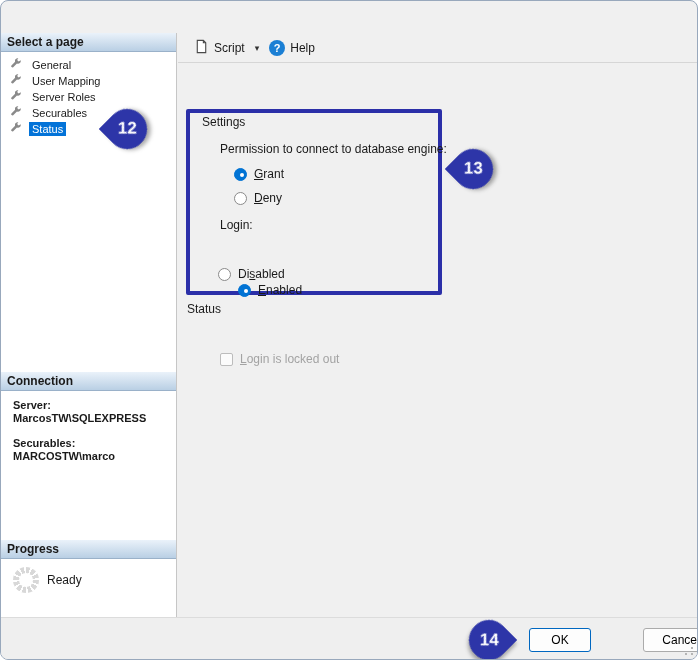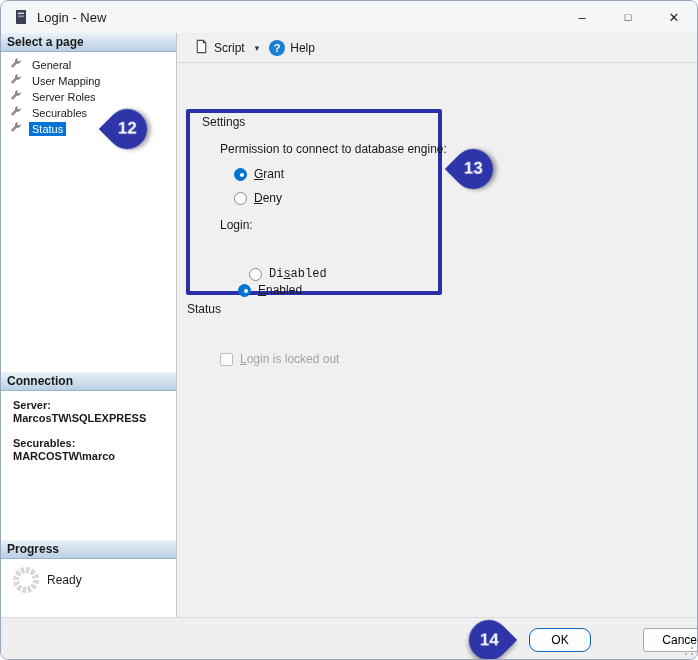--- a/index.html
+++ b/index.html
@@ -69,39 +69,39 @@
     border:4px solid #2b2fa8; border-radius:2px; pointer-events:none;
   }
   .grp-label { position:absolute; font-size:12px; }
   .settings-h { left:24px; top:52px; }
   .perm-lbl { left:42px; top:79px; }
   .login-lbl { left:42px; top:155px; }
   .status-h { left:9px; top:239px; }
   .auth-lbl { left:27px; top:269px; }
   .opt-row { position:absolute; display:flex; align-items:center; height:16px; }
   .row-grant { left:56px; top:103px; } .row-deny { left:56px; top:127px; }
-  .row-enabled { left:60px; top:179px;margin-top:40px; } .row-disabled { left:71px; top:203px;font-family:Liberation Mono, monospace; }
+  .row-enabled { left:60px; top:179px;margin-top:40px; } .row-disabled { left:40px; top:203px; }
   .row-locked { left:42px; top:288px; }
   .radio { width:13px; height:13px; border-radius:50%; border:1px solid #8a8a8a;
     background:#fff; position:relative; flex:none; }
   .radio.checked { background:#0173d4; border-color:#0173d4; }
   .radio.checked::after { content:''; position:absolute; left:4.5px; top:4.5px;
     width:4px; height:4px; border-radius:50%; background:#fff; }
   .opt-row .txt { margin-left:7px; font-size:12px; }
   .ul { text-decoration:underline; }
   .checkbox { width:13px; height:13px; border:1px solid #bcbcbc; background:#fbfbfb;
     border-radius:2px; flex:none; }
   .disabled-text { color:#a3a3a3; }
   
   .footer { position:absolute; left:0; right:0; bottom:0; height:42px;
     background:#efefef; border-top:1px solid #dcdcdc; }
   .btn { position:absolute; top:10px; height:24px; background:#fdfdfd;
     border:1px solid #ababab; border-radius:3px; font-size:12px;
     font-family:"Liberation Sans",sans-serif; cursor:default; }
-  .btn-ok { left:528px; width:62px; border-color:#0067c0;border-radius:9px; }
+  .btn-ok { left:528px; width:62px; border-color:#0067c0; }
   .btn-cancel { left:607px; width:76px;margin-left:35px; }
   .grip { position:absolute; right:3px; bottom:3px; width:10px; height:10px;
     background:
       radial-gradient(circle at 8px 2px,#b5b5b5 1px,transparent 1.4px),
       radial-gradient(circle at 8px 8px,#b5b5b5 1px,transparent 1.4px),
       radial-gradient(circle at 2px 8px,#b5b5b5 1px,transparent 1.4px);
   }
   
   .callout { position:absolute; width:40px; height:40px; background:#2d35a8;
     display:flex; align-items:center; justify-content:center; z-index:50;
@@ -117,35 +117,20 @@
   
   .help-ic { width:16px; height:16px; border-radius:50%; background:#1b7fd4;
     color:#fff; font-size:11px; font-weight:bold; display:flex;
     align-items:center; justify-content:center; }
 </style>
 </head>
 <body>
 
 <div class="window">
 
-  <div class="titlebar">
-    <span class="app-icon">
-      <svg width="12" height="16" viewBox="0 0 12 16">
-          <rect x="1" y="1" width="10" height="14" fill="#3a3f52"></rect>
-          <rect x="3" y="3.5" width="6" height="1.6" fill="#cfd6ea"></rect>
-          <rect x="3" y="6.5" width="6" height="1.6" fill="#8b93ad"></rect>
-        </svg>
-    </span>
-    <span class="title">Login - New</span>
-    <div class="win-controls">
-      <div class="win-btn">–</div>
-      <div class="win-btn max">□</div>
-      <div class="win-btn">✕</div>
-    </div>
-  </div>
 
   <div class="sidebar">
     <div class="side-sect sect-pages">
       <div class="panel-header">Select a page</div>
       <ul class="nav-list">
         <li class="nav-item">
           <span><svg width="12" height="12" viewBox="0 0 16 16">
                 <path fill="#8a8a8a" d="M14.2 3.1a3.6 3.6 0 0 1-4.9 4.3L4.6 12a1.7 1.7 0 1 1-2.4-2.4l4.6-4.7A3.6 3.6 0 0 1 11.1.3L9.5 2.6l2.1 2.1 2.6-1.6z"></path>
               </svg></span>
           <span class="lbl">General</span>

